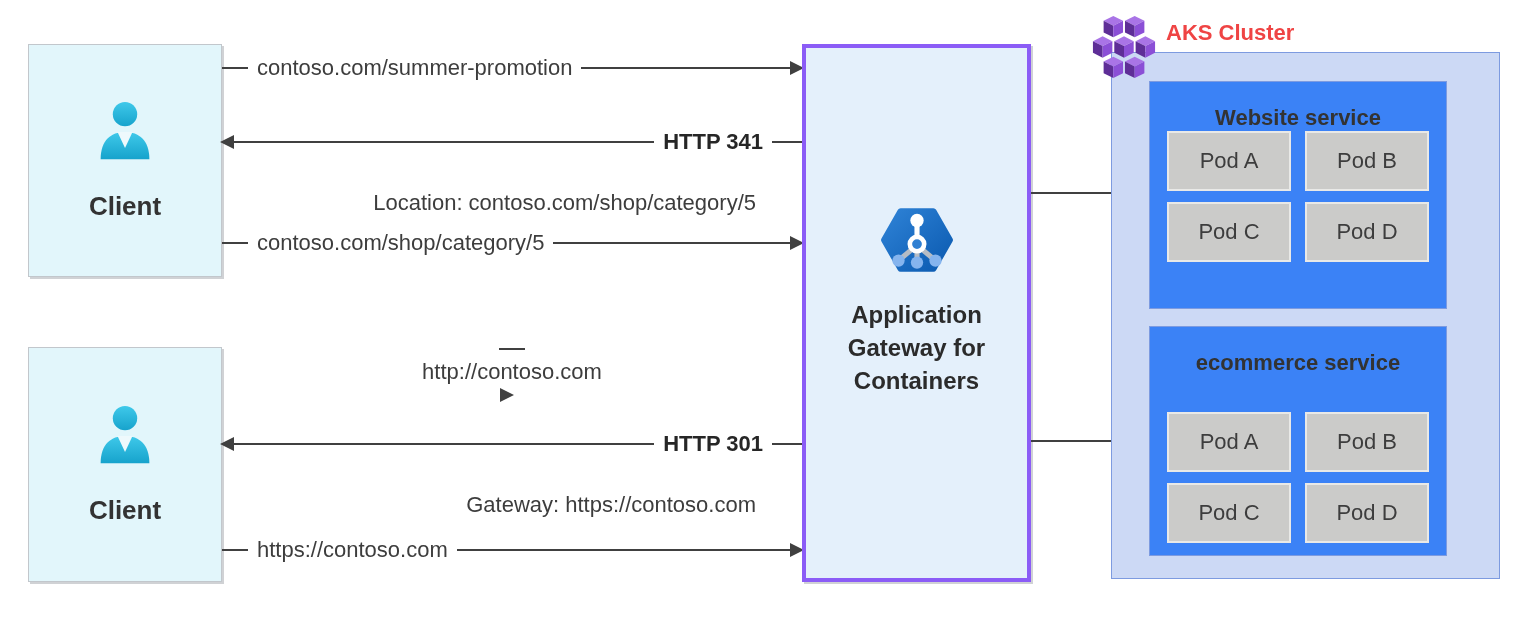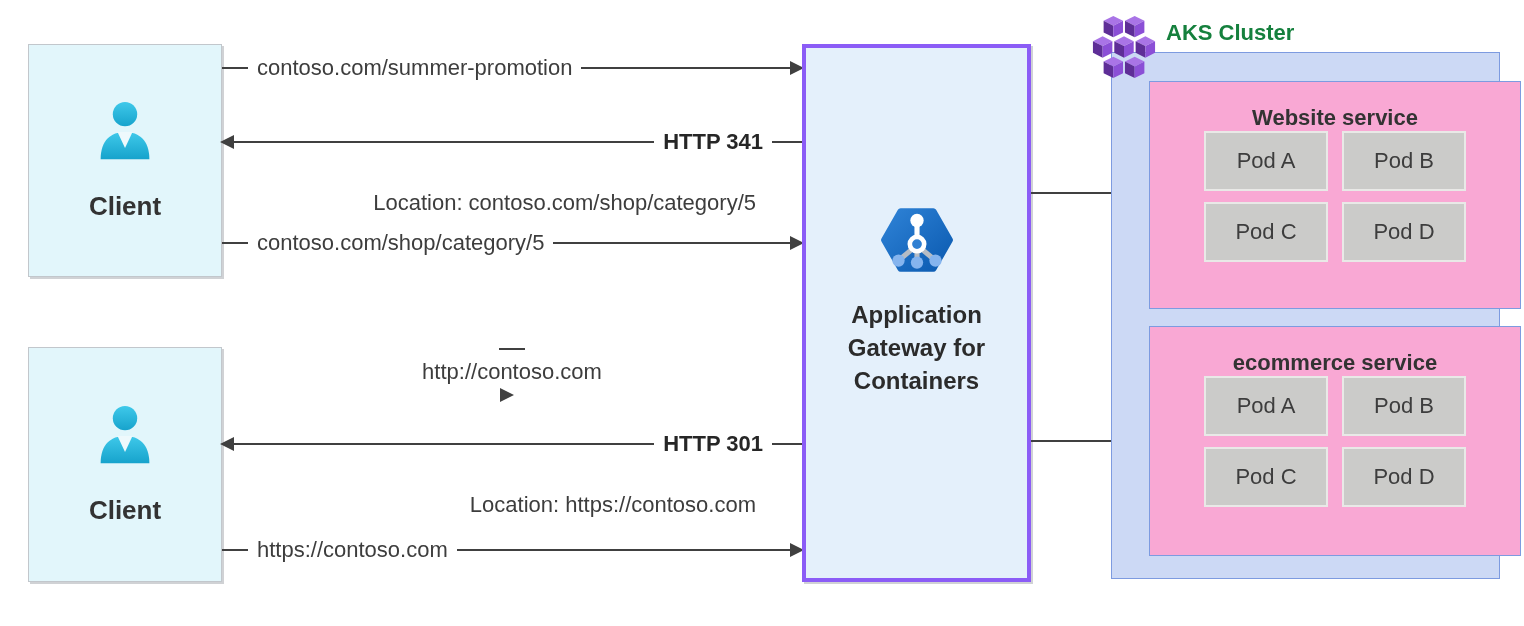--- a/index.html
+++ b/index.html
@@ -38,32 +38,32 @@
     color:#2b2b2b; text-align:center;
   }
 
   .aks-box {
     position:absolute; left:1111px; top:52px; width:389px; height:527px;
     background:#ccd9f5;
     border:1px solid #7d9be0;
   }
   .aks-label {
     position:absolute; left:1166px; top:20px;
-    font-size:22px; font-weight:bold; color:#15803d;
+    font-size:22px; font-weight:bold; color:#ef4444;
   }
   .aks-icon { position:absolute; left:1091px; top:15px; }
 
   .service-box {
-    position:absolute; left:37px; width:372px;
-    background:#f9a8d4;
+    position:absolute; left:37px; width:298px;
+    background:#3b82f6;
     border:1px solid #7d9be0;
     display:flex; flex-direction:column; align-items:center;
   }
   .service-box.website   { top:28px;  height:228px; }
-  .service-box.ecommerce { top:273px; height:230px; }
+  .service-box.ecommerce { top:273px; height:230px;gap:36px; }
   .service-title { margin-top:23px; font-size:22px; font-weight:bold; color:#333333; }
   .pods-grid {
     display:grid; grid-template-columns:124px 124px;
     column-gap:14px; row-gap:11px;
   }
   .pod {
     height:60px; background:#cbcbc9; border:2px solid #e9e9e7;
     display:flex; align-items:center; justify-content:center;
     font-size:22px; color:#3d3d3d;
   }
@@ -167,21 +167,21 @@
   <div class="flow r4">
     <span class="seg stub"></span>
     <span class="flow-label">http://contoso.com</span>
     <span class="seg grow head-right"></span>
   </div>
 
   <div class="flow r5">
     <span class="seg grow head-left"></span>
     <span class="flow-label bold">HTTP 301</span>
     <span class="seg stub2"></span>
-    <span class="sub-label">Location: https://contoso.com</span>
+    <span class="sub-label">Gateway: https://contoso.com</span>
   </div>
 
   <div class="flow r6">
     <span class="seg stub"></span>
     <span class="flow-label">https://contoso.com</span>
     <span class="seg grow head-right"></span>
   </div>
 
   <div class="gateway-box">
     <span>

